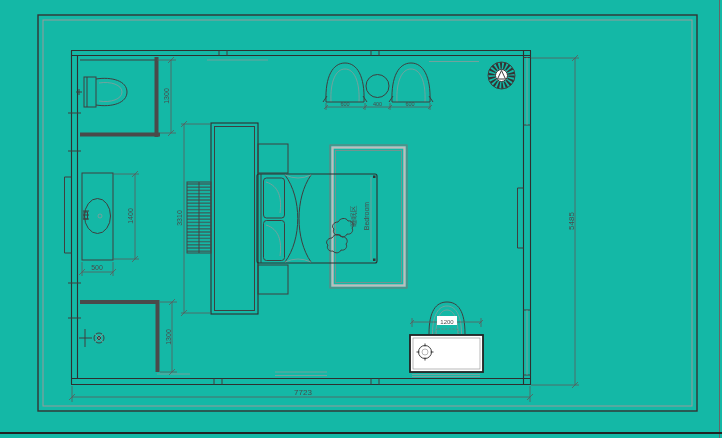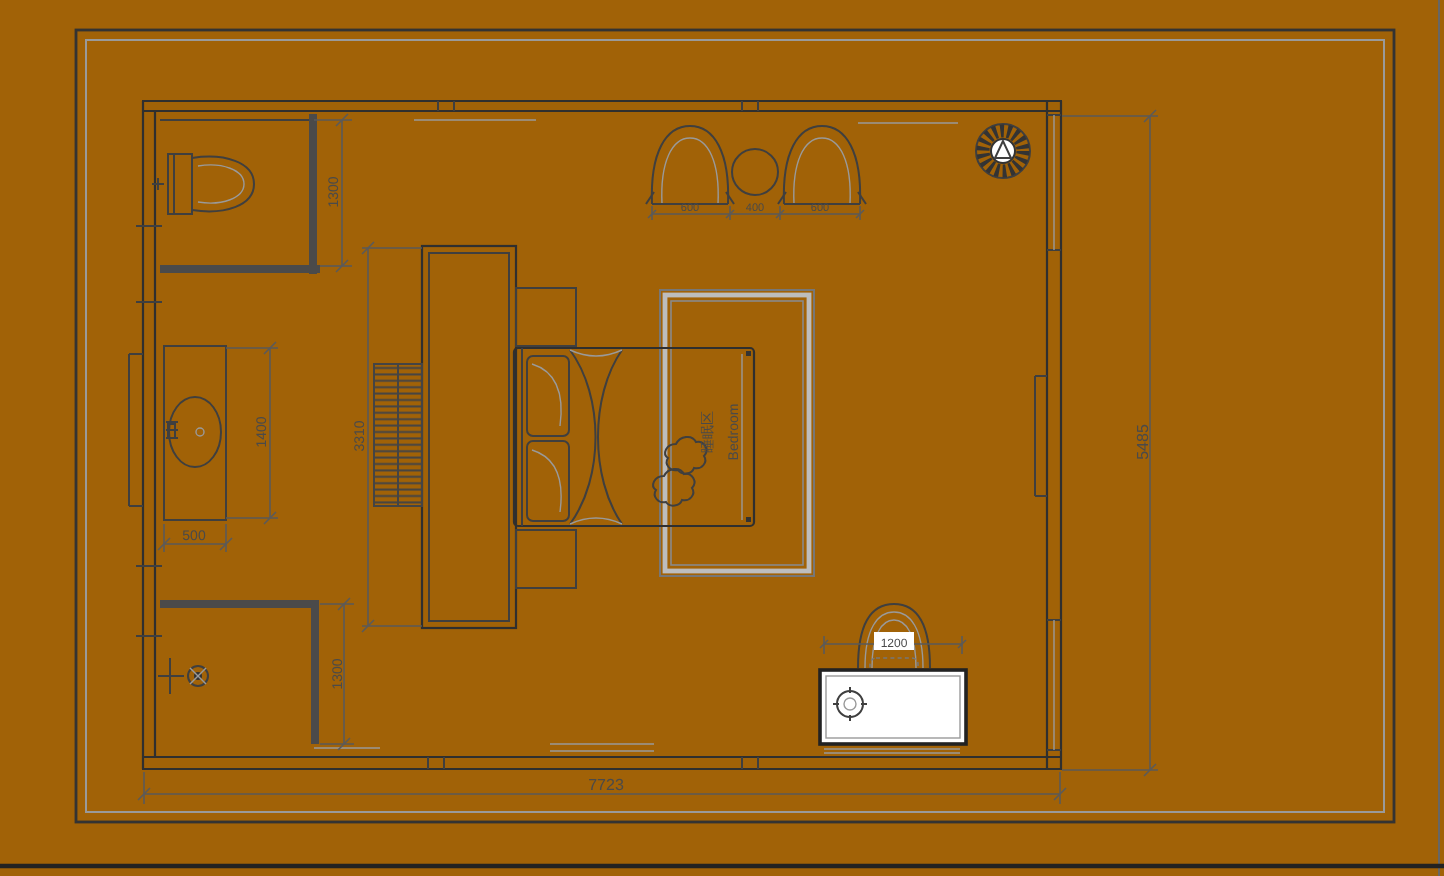--- a/index.html
+++ b/index.html
@@ -1,16 +1,16 @@
 <!DOCTYPE html>
 <html><head>
 <meta charset="utf-8">
 <style>
   html,body{margin:0;padding:0;background:#fff;}
-  #stage{position:relative;width:722px;height:438px;background:#a16207;overflow:hidden;
+  #stage{position:relative;width:722px;height:438px;background:#14b8a6;overflow:hidden;
          font-family:"Liberation Sans",sans-serif;}
   svg{position:absolute;left:0;top:0;}
   svg text{font-family:"Liberation Sans",sans-serif;fill:#4a4a4a;}
   .ln{stroke:#3f3f3f;stroke-width:1;fill:none}
   .wl{stroke:#2f2f2f;stroke-width:1.1;fill:none}
   .lt{stroke:#9a9a9a;stroke-width:0.7;fill:none}
   .tk{stroke:#4a4a4a;stroke-width:4;fill:none}
   .dim{stroke:#5a5a5a;stroke-width:0.8;fill:none}
   .fw{fill:#ffffff}
   .d8{font-size:8px}.d7{font-size:7px}.d6{font-size:6px}.d55{font-size:5.5px}

